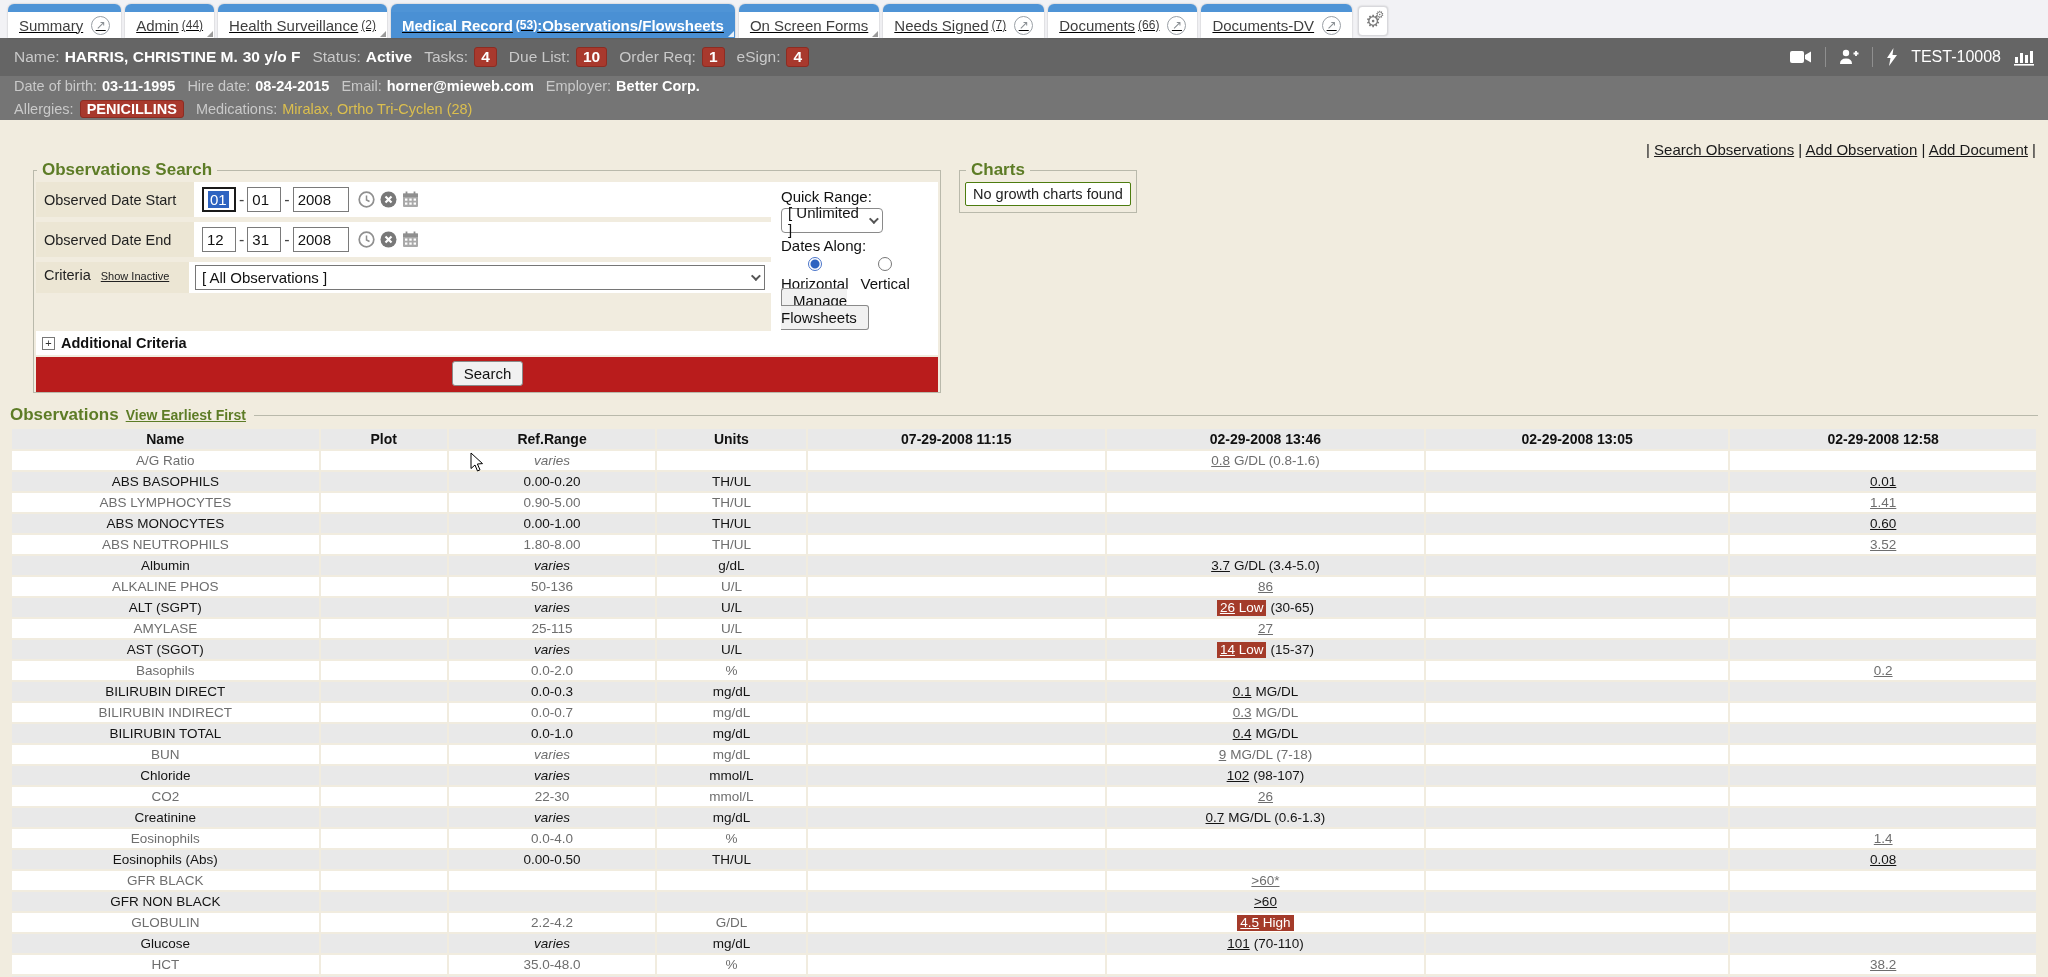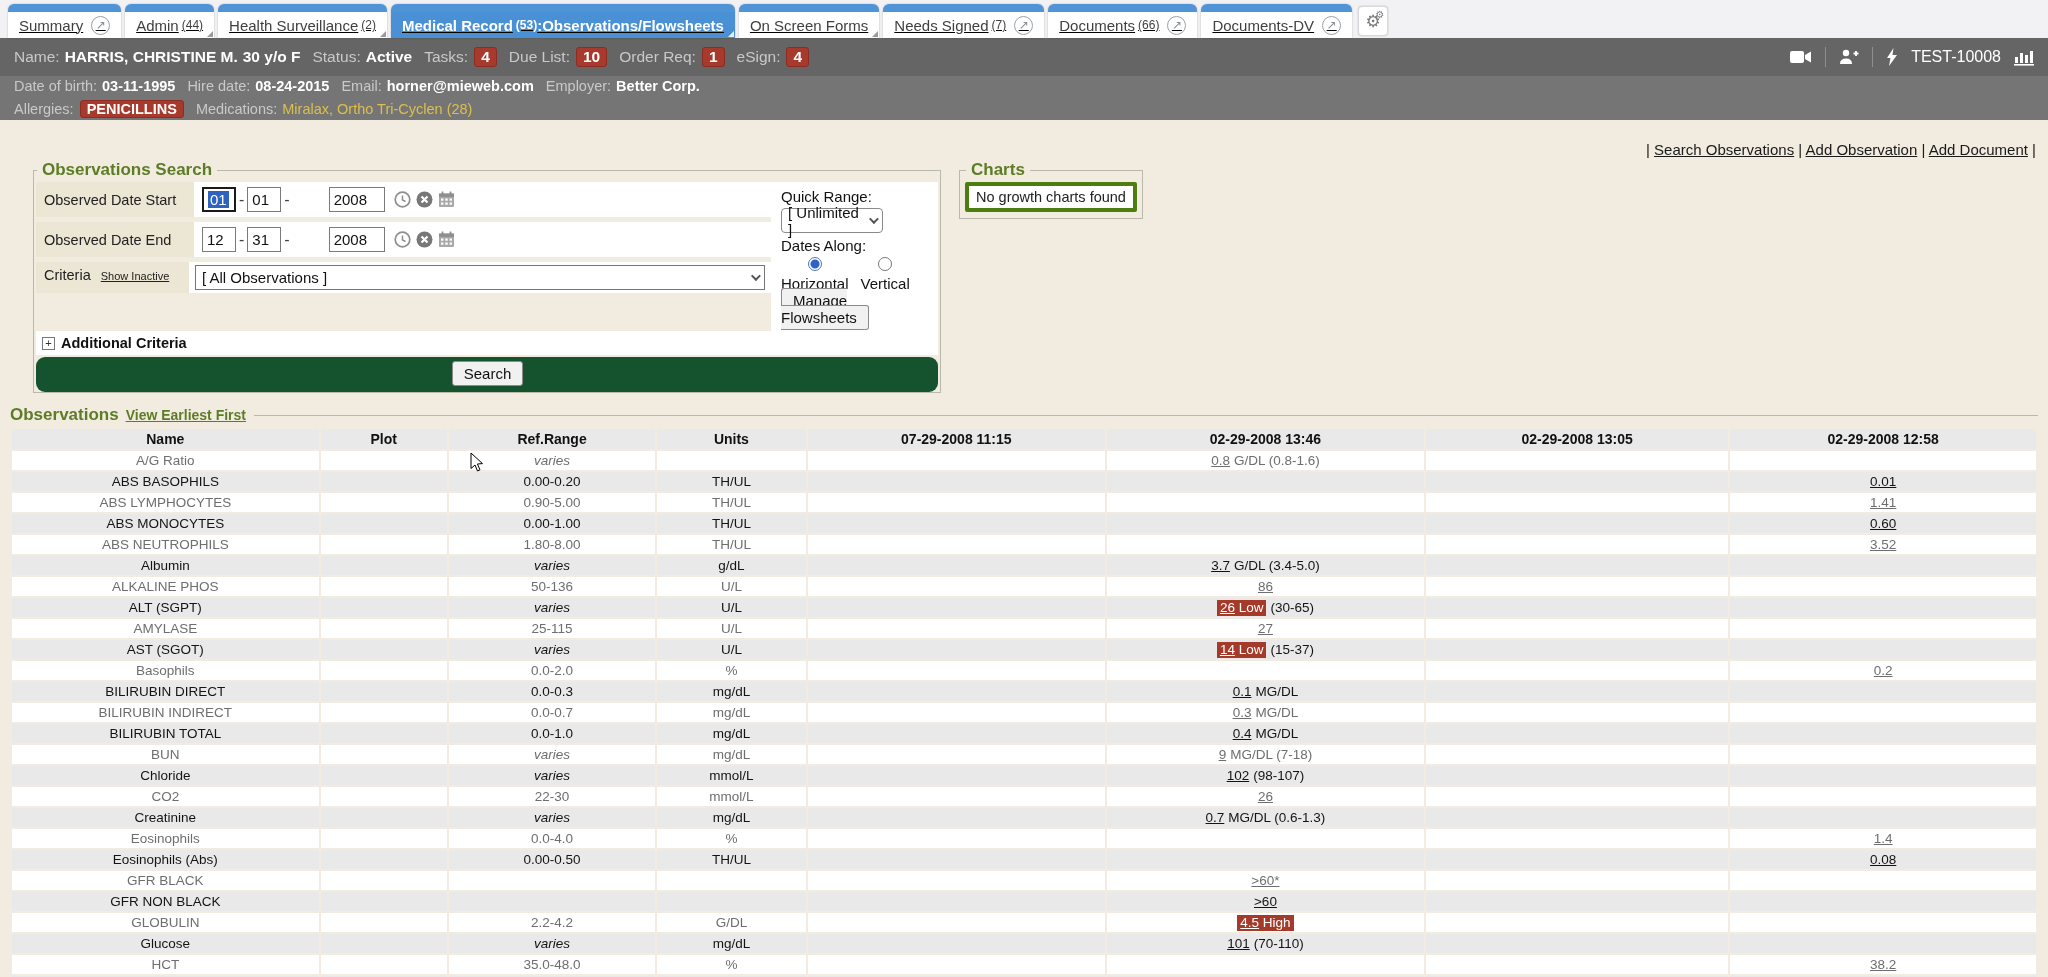--- a/index.html
+++ b/index.html
@@ -42,42 +42,42 @@
   fieldset { border:1px solid #b9b9ab; }
   legend { color:#5d7c26; font-weight:bold; font-size:17px; padding:0 5px; margin-left:1px; }
   .search-fs { width:908px; padding:2px 2px 0 2px; background:transparent; }
   .fs-top { display:flex; }
   .fs-left { width:735px; }
   .frow { display:flex; margin-bottom:5px; background:#fff; }
   .flabel { width:158px; background:#ece6d4; padding:10px 8px 0 8px; font-size:14.5px; color:#222; }
   .flabel.slim { padding-top:5px; }
   .ffield { flex:1; background:#fff; display:flex; align-items:center; padding:5px 8px; }
   .din { border:1px solid #7a7a7a; height:25px; font-size:15px; padding:1px 4px; display:flex; align-items:center; background:#fff; color:#111; }
-  .din.mm { width:34px; } .din.yy { width:56px;margin-left:36px; }
+  .din.mm { width:34px; } .din.yy { width:56px; }
   .din.focus { border:2px solid #1a1a1a; }
   .sel-txt { background:#2e63c0; color:#fff; padding:0 2px; }
   .dash { margin:0 3px; color:#444; }
   .dicons { display:flex; align-items:center; gap:5px; margin-left:9px; }
   .dicons span { display:flex; cursor:pointer; }
   .selectbox { border:1px solid #767676; background:#fff; height:25px; display:flex; align-items:center; font-size:15px; color:#111; padding:0 6px; justify-content:space-between; cursor:pointer; }
   .flowsel { width:570px; }
   .chev { width:7px; height:7px; border-right:2px solid #555; border-bottom:2px solid #555; transform:rotate(45deg) translateY(-2px); margin-left:10px; flex:none; }
   .btn { border:1px solid #8a8a8a; background:#f1f1f1; border-radius:3px; padding:3px 11px; font-size:15px; color:#111; cursor:pointer; }
   .fs-right { flex:1; background:#fff; padding:6px 0 5px 10px; display:flex; flex-direction:column; font-size:15px; color:#111; }
   .qr-sel { width:102px; border-radius:4px; border:1px solid #8a8a8a; margin:3px 0 4px 0; }
   .radios { display:flex; align-items:center; gap:12px; margin-top:3px; }
   .radio { display:inline-flex; align-items:center; gap:4px; cursor:pointer;flex-direction:column; }
   .rdot { width:14px; height:14px; border-radius:50%; border:1px solid #777; background:#fff; display:inline-block; }
   .rdot.on { border-color:#4a74c9; background:radial-gradient(circle, #2e63c0 0 4px, #fff 5px); }
   .manage-wrap { margin-top:auto; }
   .criteria-row { background:#fff; padding:4px 6px; font-size:14.5px; font-weight:bold; color:#111; display:flex; align-items:center; gap:6px; margin-bottom:2px; }
   .plusbox { width:13px; height:13px; border:1px solid #777; font-weight:normal; font-size:11px; line-height:11px; text-align:center; color:#333; cursor:pointer; }
-  .search-row { background:#14532d; text-align:center; padding:4px 0 6px 1px;border-radius:9px; }
+  .search-row { background:#b91c1c; text-align:center; padding:4px 0 6px 1px; }
   .charts-fs { margin-left:18px; padding:2px 5px 6px 5px; }
-  .nocharts { background:#fff; border:4px solid #4d7c0f; border-radius:2px; padding:3px 7px; font-size:14.5px; color:#222; }
+  .nocharts { background:#fff; border:1px solid #4d7c0f; border-radius:2px; padding:3px 7px; font-size:14.5px; color:#222; }
 
   
   .obs-section { margin:12px 10px 0 10px; }
   .obs-head { display:flex; align-items:center; }
   .obs-title { color:#5d7c26; font-weight:bold; font-size:17px; }
   .obs-link { color:#5d7c26; font-weight:bold; font-size:14px; text-decoration:underline; margin-left:7px; cursor:pointer; }
   .obs-head::after { content:""; flex:1; border-top:1px solid #b9b9ab; margin-left:8px; }
   table.obs { width:2028px; border-spacing:2px; background:transparent; table-layout:fixed; margin-top:2px; }
   table.obs th { background:#e9e9e9; font-size:14px; font-weight:bold; color:#111; height:20px; }
   table.obs td { height:19px; font-size:13.5px; text-align:center; overflow:hidden; white-space:nowrap; }

